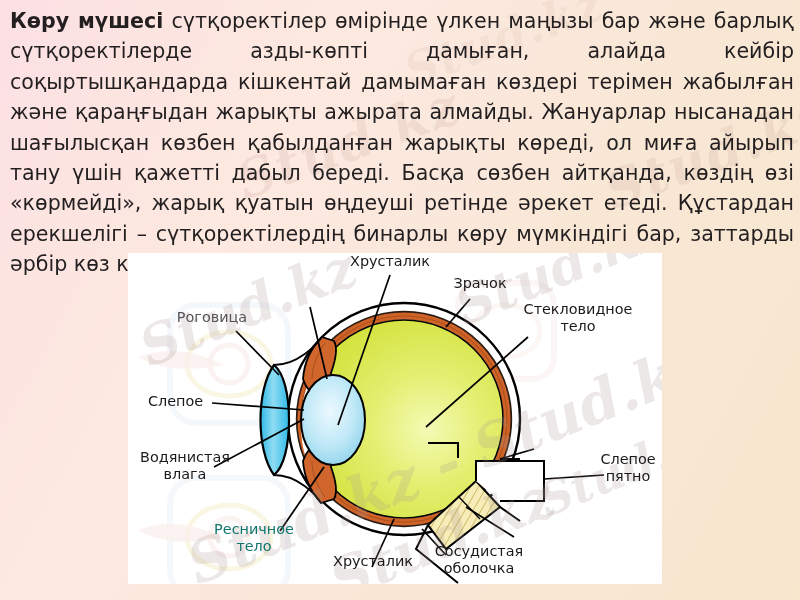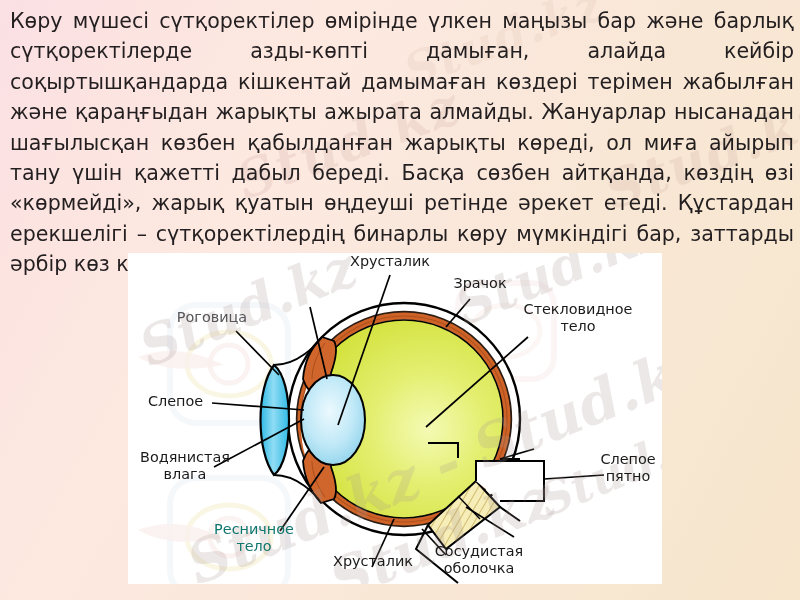--- a/index.html
+++ b/index.html
@@ -47,21 +47,21 @@
     position: absolute;
     left: 10px;
     top: 6px;
     width: 784px;
     font-size: 20.6px;
     line-height: 30.4px;
     color: #231f20;
     text-align: justify;
     text-justify: inter-word;
   }
-  .prose b { font-weight: normal; }
+  .prose b { font-weight: bold; }
 
   
   #panel {
     position: absolute;
     left: 128px;
     top: 253px;
     width: 534px;
     height: 331px;
     background: #ffffff;
     overflow: hidden;

